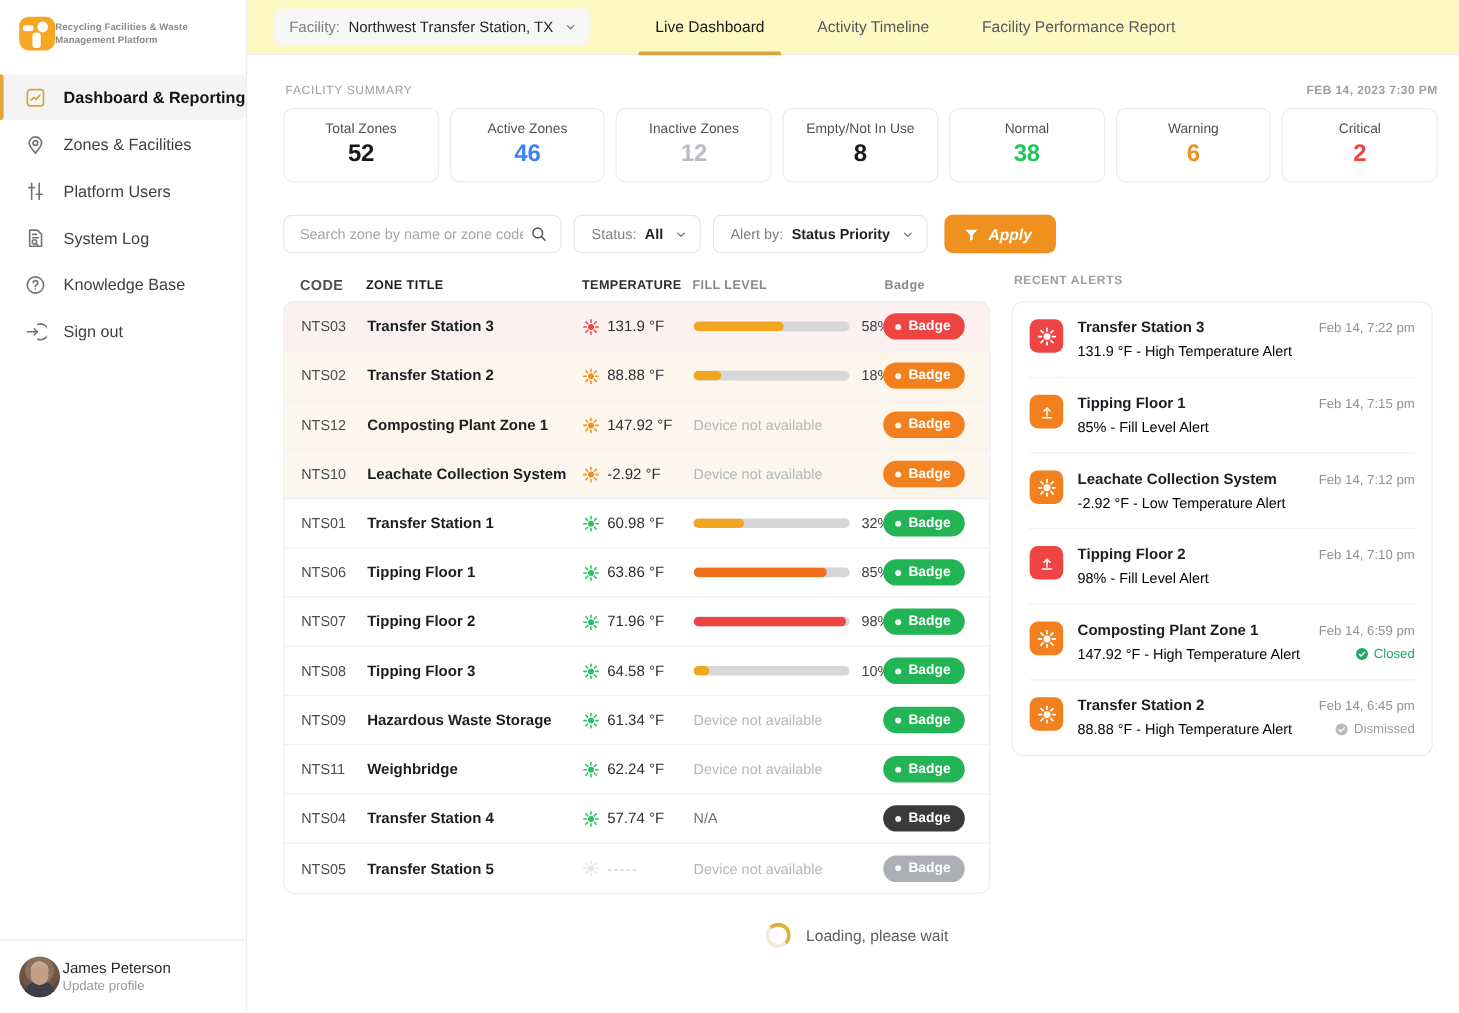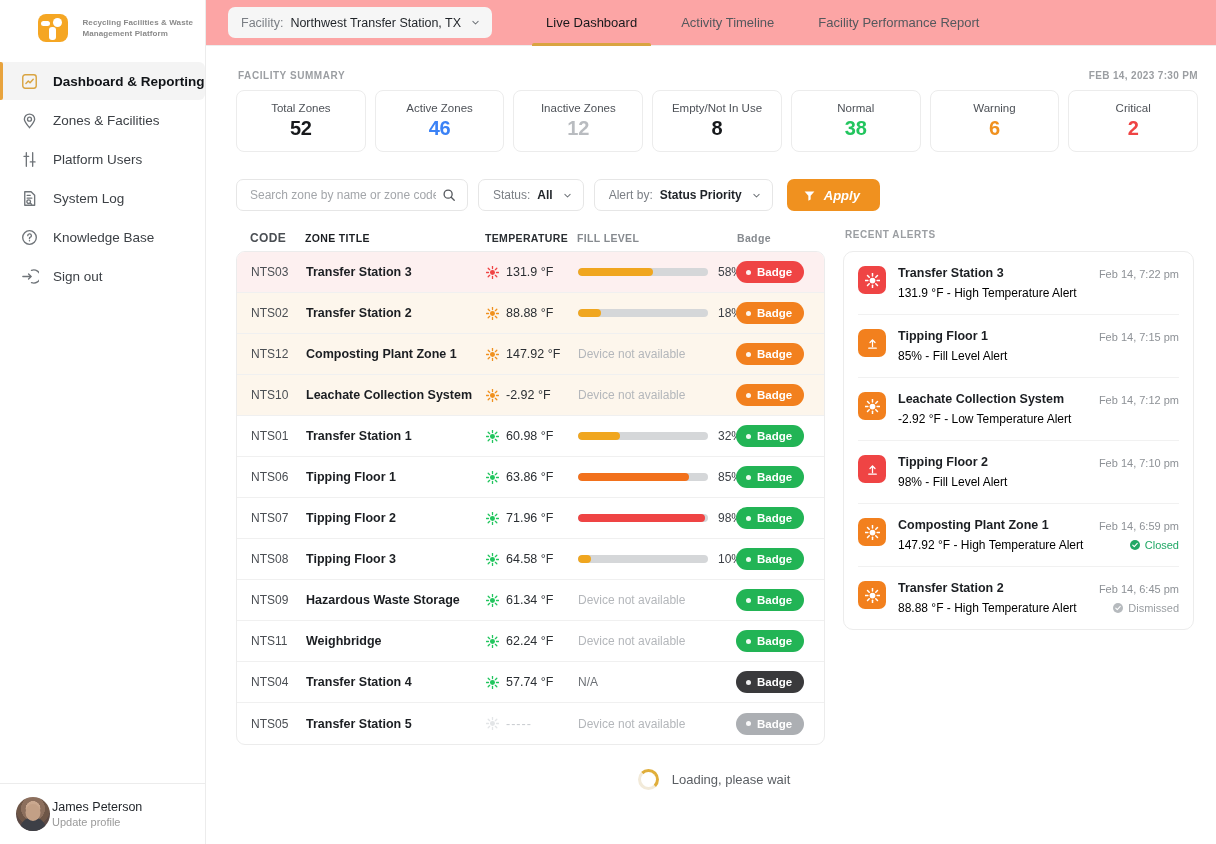--- a/index.html
+++ b/index.html
@@ -14,21 +14,21 @@
 
   
   .sidebar {
     width: 206px; height: 844px;
     background: #ffffff;
     border-right: 1px solid #ececec;
     display: flex; flex-direction: column;
     flex: none;
     position: relative;
   }
-  .brand { display: flex; align-items: center; gap: 14px; padding: 14px 12px 12px 16px; justify-content: flex-end; }
+  .brand { display: flex; align-items: center; gap: 0; padding: 14px 12px 12px 16px; }
   .brand-logo {
     width: 30px; height: 28px; flex: none;
     border-radius: 8px;
     background: #F5A623;
     position: relative; overflow: hidden;
   }
   .brand-logo .dot {
     position: absolute; width: 9px; height: 9px; border-radius: 50%;
     background: #ffffff; left: 15px; top: 4px;
   }
@@ -87,21 +87,21 @@
   .user-sub { font-size: 11px; color: #9a9a9a; line-height: 15px; }
 
   
   .main { flex: 1; height: 844px; display: flex; flex-direction: column; background: #ffffff; min-width: 0; }
 
   .topbar {
     height: 46px; flex: none;
     border-bottom: 1px solid #ededed;
     display: flex; align-items: center; gap: 0;
     padding: 0 22px 0 22px;
-    background: #fca5a5;
+    background: #fef9c3;
   }
   .facility-select {
     display: flex; align-items: center; gap: 7px;
     background: #f6f6f6; border-radius: 7px;
     height: 31px; padding: 0 12px 0 13px;
     font-size: 12.5px; cursor: pointer;
     margin-right: 32px;
   }
   .facility-label { color: #7b7f85; }
   .facility-value { color: #1f2328; font-weight: 500; }
@@ -117,21 +117,21 @@
     content: ""; position: absolute; left: 8px; right: 8px; bottom: 0; height: 2.5px;
     background: #D9A441; border-radius: 2px 2px 0 0;
   }
 
   .content { flex: 1; overflow: hidden; padding: 0 16px 0 22px; background:#fff; }
 
   .section-head {
     display: flex; justify-content: space-between; align-items: baseline;
     padding: 24px 2px 9px 10px;
   }
-  .section-title { font-size: 10px; letter-spacing: .55px; color: #9b9ea2; font-weight: 700; }
+  .section-title { font-size: 10px; letter-spacing: .55px; color: #9b9ea2; font-weight: 400; }
   .section-time { font-size: 10px; letter-spacing: .35px; color: #9b9ea2; font-weight: 600; }
 
   
   .summary { display: flex; gap: 9px; padding: 0 2px 0 8px; }
   .sum-card {
     flex: 1; height: 62px;
     border: 1px solid #ececec; border-radius: 8px;
     background: #fff;
     display: flex; flex-direction: column; align-items: center; justify-content: center;
     gap: 3px;

